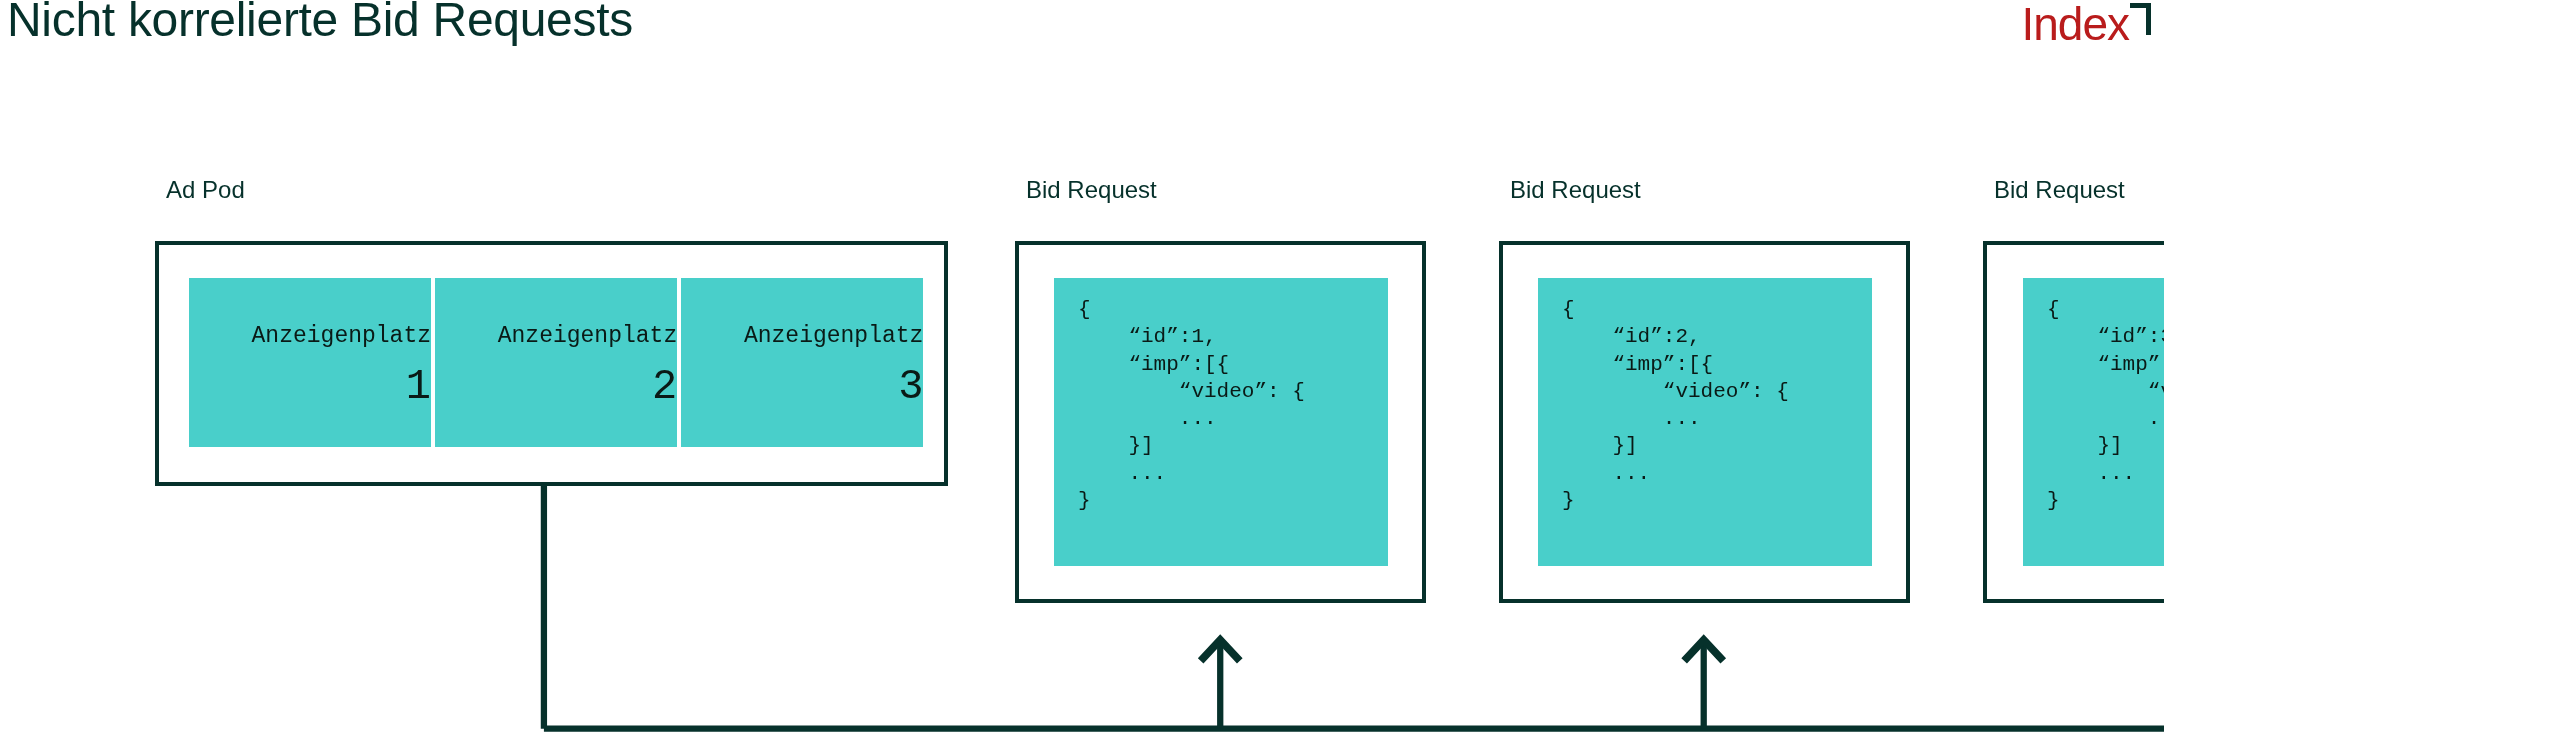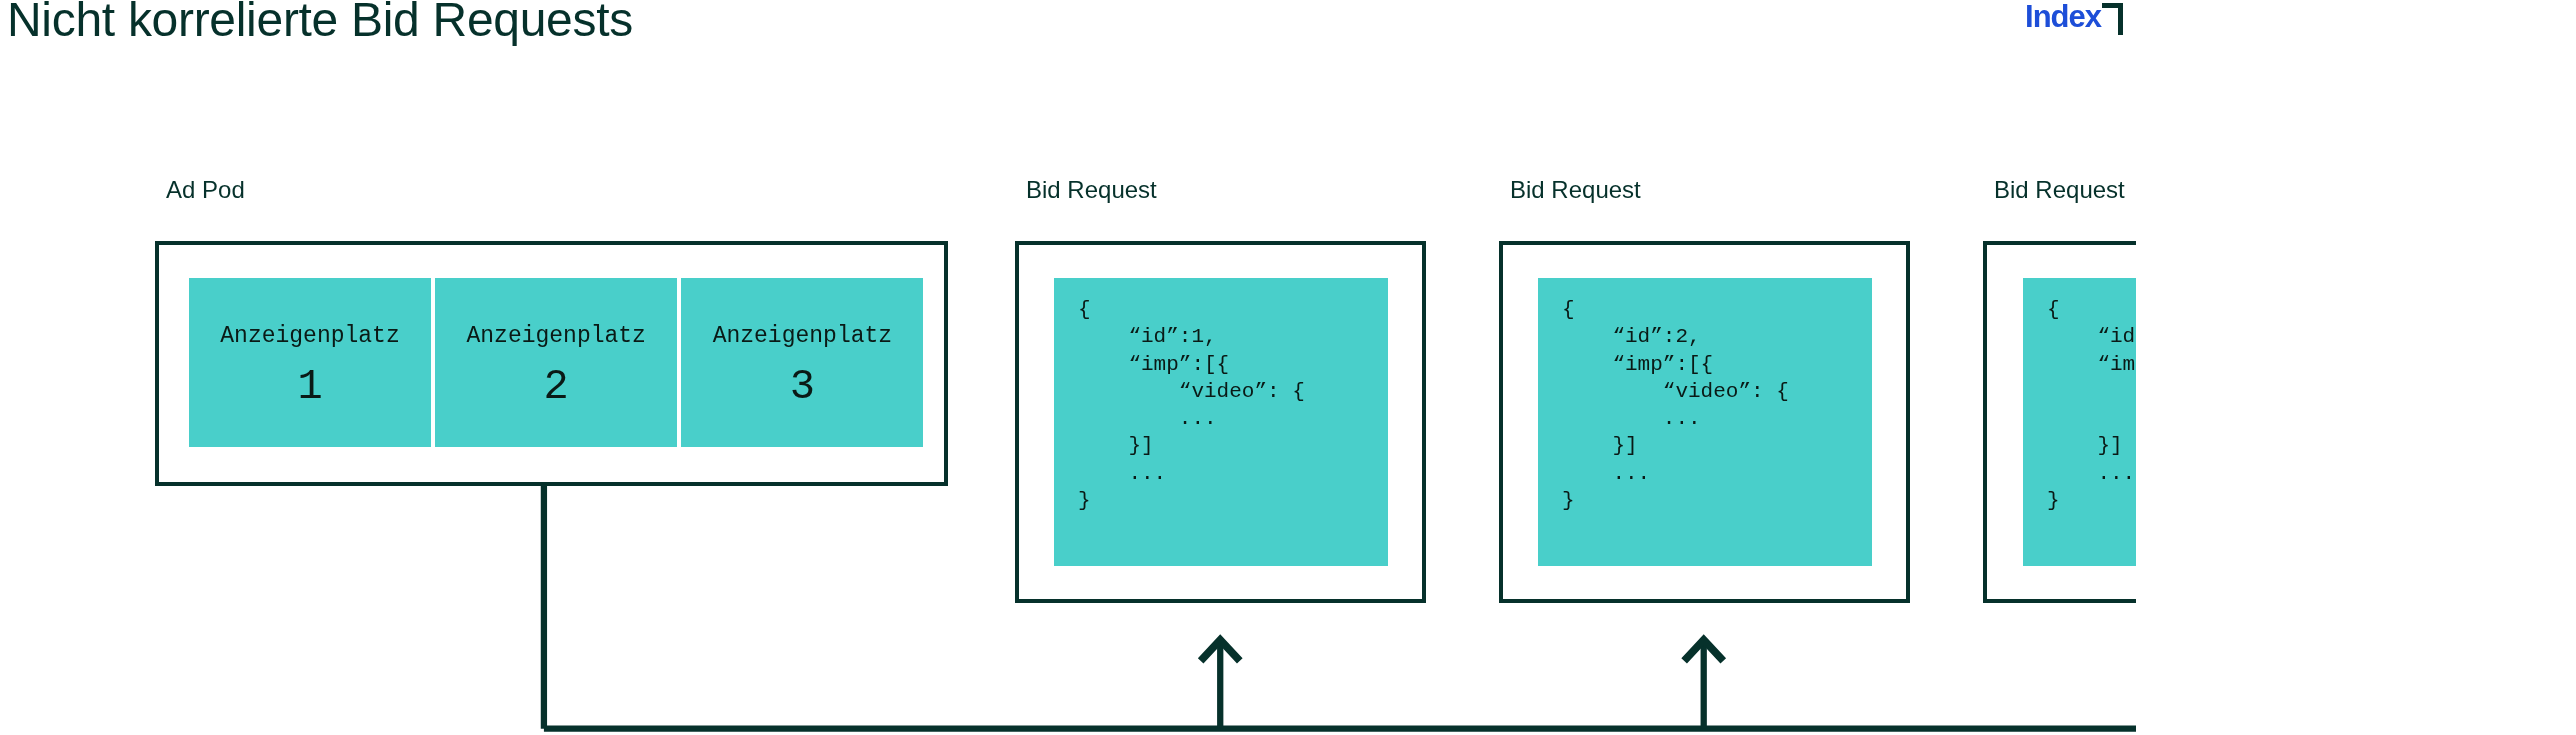--- a/index.html
+++ b/index.html
@@ -9,20 +9,21 @@
   }
   body {
     font-family: "Liberation Sans", sans-serif;
   }
   #canvas {
     position: relative;
     width: 2136px;
     height: 735px;
     background: #ffffff;
     overflow: hidden;
+    padding-left: 28px;
   }
 
   
   #page-title {
     position: absolute;
     left: 7px;
     top: -4.2px;
     font-size: 48px;
     line-height: 1.0;
     letter-spacing: -0.3px;
@@ -32,25 +33,25 @@
   }
   #brand-logo {
     position: absolute;
     right: 12.6px;
     top: 1.4px;
     display: flex;
     align-items: flex-start;
     color: #06312B;
   }
   #brand-logo .logo-text {
-    font-size: 31px;
+    font-size: 46px;
     line-height: 1.0;
     letter-spacing: -1px;
-    font-weight: 700;
-    color: #1d4ed8;
+    font-weight: 400;
+    color: #b91c1c;
   }
   #brand-logo .logo-mark {
     position: relative;
     width: 21px;
     height: 32px;
     margin-left: 1.4px;
     margin-top: 1.4px;
   }
   #brand-logo .logo-mark::before {
     content: "";
@@ -93,21 +94,21 @@
     top: 278px;
     display: flex;
     gap: 4.2px;
   }
   .ad-slot {
     width: 242px;
     height: 169px;
     background: #49CFCA;
     display: flex;
     flex-direction: column;
-    align-items: center;
+    align-items: flex-end;
     justify-content: center;
     box-sizing: border-box;
     padding-top: 7px;
   }
   .ad-slot .slot-name {
     font-family: "Liberation Mono", monospace;
     font-size: 23px;
     line-height: 1.0;
     color: #0A1A16;
     white-space: nowrap;

